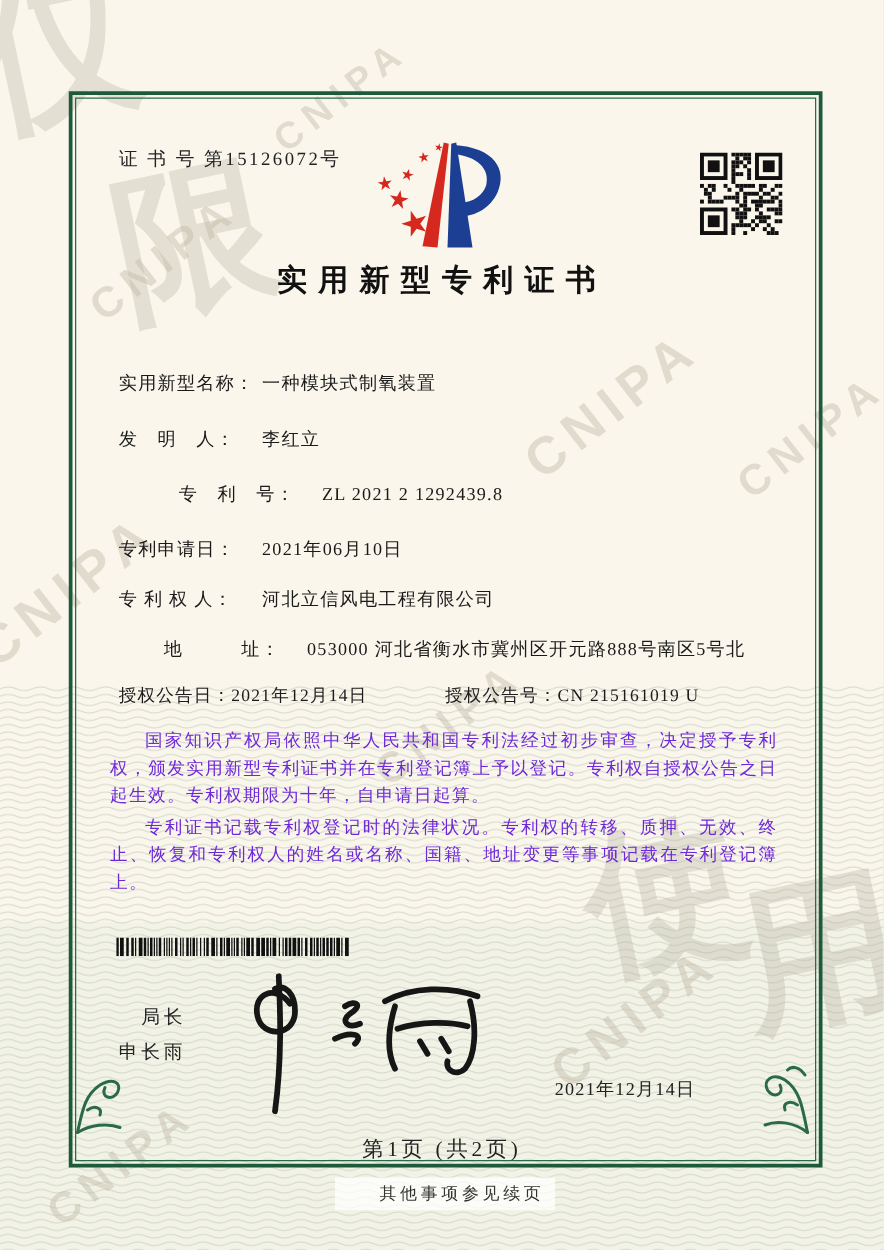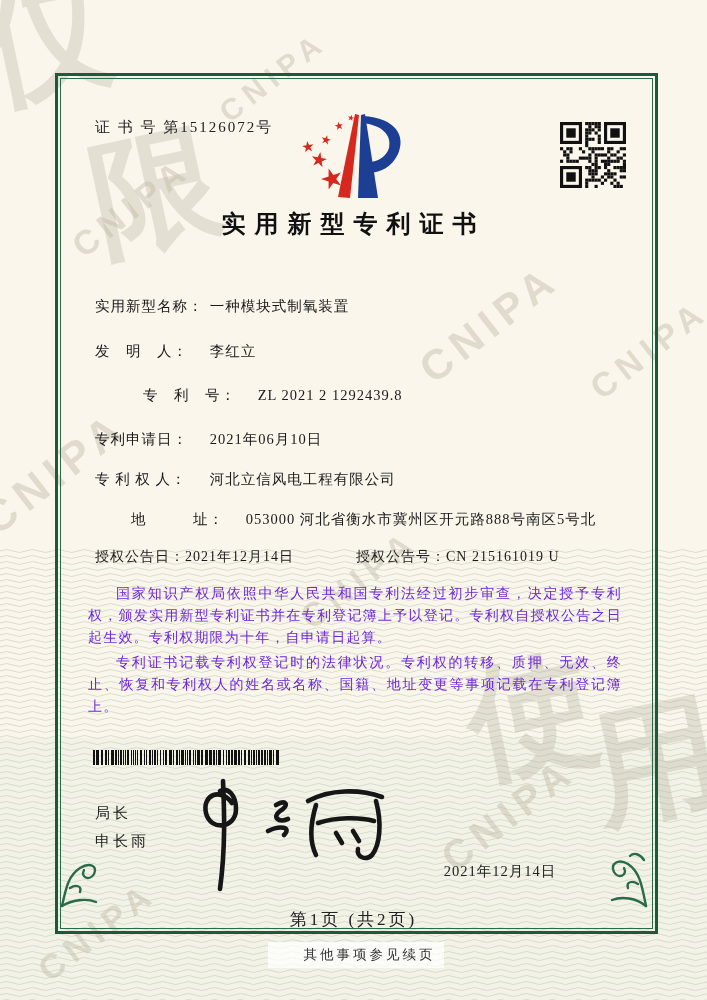--- a/index.html
+++ b/index.html
@@ -29,21 +29,21 @@
   .frow{position:absolute;left:0;white-space:nowrap;letter-spacing:1px;}
   .frow .lbl{display:inline-block;min-width:110px;}
   .grant-row{position:absolute;left:95px;top:548px;width:540px;font-size:14px;
              letter-spacing:1px;white-space:nowrap;}
   .grant-row .gap{display:inline-block;width:62px;}
   .paras{position:absolute;left:88px;top:583px;width:534px;font-size:14px;line-height:22px;
          text-align:justify;letter-spacing:1.2px;color:#6d28d9;}
   .paras p{margin:0 0 3px 0;text-indent:2em;}
   .barcode{position:absolute;left:93px;top:750px;}
   .signer{position:absolute;left:95px;top:804px;font-size:15px;letter-spacing:3px;color:#222;}
-  .signer div{margin-bottom:9px;}
+  .signer div{margin-bottom:9px;text-align:right;}
   .signature{position:absolute;left:190px;top:775px;}
   .issue-date{position:absolute;left:410px;top:862px;width:180px;text-align:center;
               font-size:14.5px;letter-spacing:1px;color:#222;}
   .page-info{position:absolute;left:0;top:908px;width:100%;text-align:center;font-size:17px;
              letter-spacing:3px;color:#222;z-index:4;}
   .footer-band{position:absolute;left:268px;top:942px;width:176px;height:26px;
                background:rgba(255,255,255,.75);z-index:4;}
   .footer-note{position:absolute;left:16px;top:946px;width:100%;text-align:center;font-size:13.5px;
                letter-spacing:3px;color:#333;z-index:5;}
 </style>

